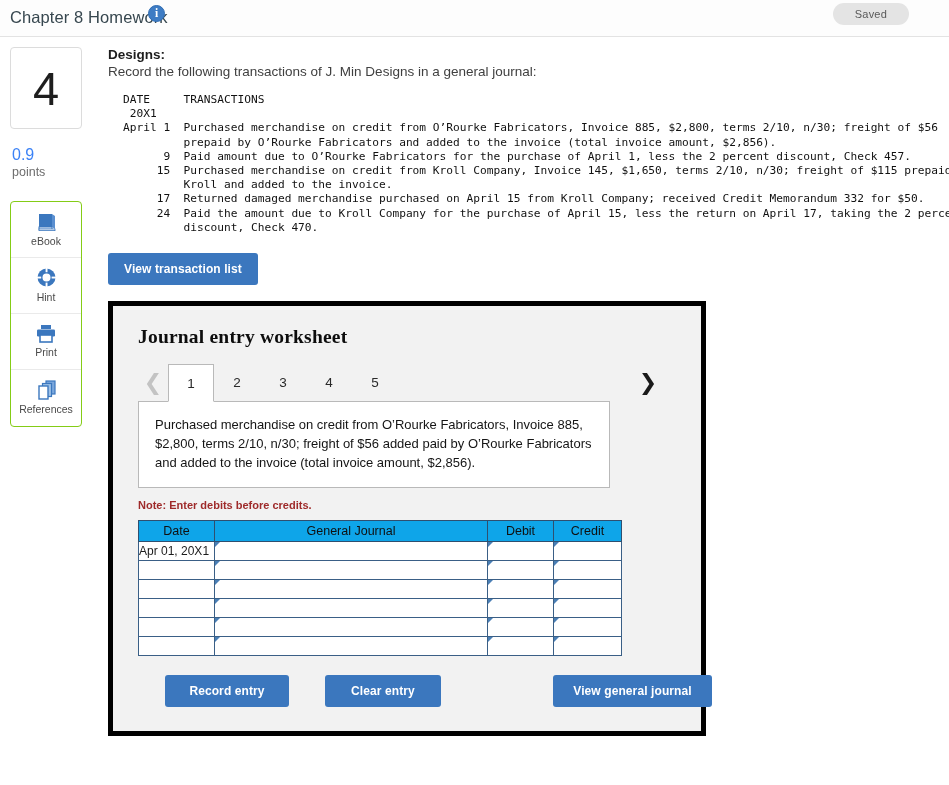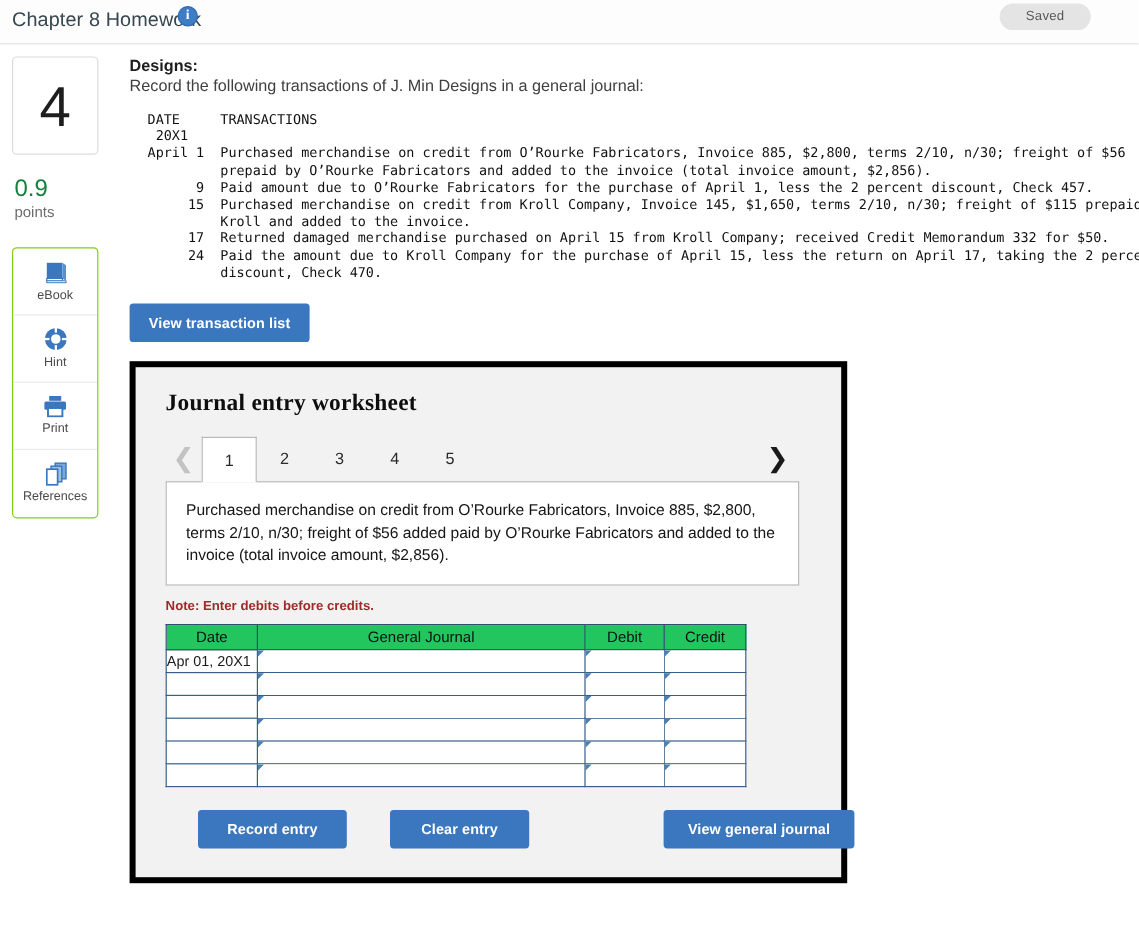--- a/index.html
+++ b/index.html
@@ -64,21 +64,21 @@
     display: flex; align-items: center; justify-content: center;
     font-size: 47px;
     color: #1e1e1e;
     font-family: "Liberation Sans", sans-serif;
   }
   .points-wrap {
     margin-top: 16px;
     padding-left: 2px;
     line-height: 1.25;
   }
-  .points-val { font-size: 20px; color: #15803d; }
+  .points-val { font-size: 16px; color: #3b82f6; }
   .points-lbl { font-size: 12.5px; color: #6d6d6d; }
 
   .tools {
     margin-top: 20px;
     width: 72px;
     border: 1px solid #84cc16;
     border-radius: 4px;
     background: #fff;
     overflow: hidden;
   }
@@ -182,39 +182,39 @@
 
   .desc-panel {
     background: #fff;
     border: 1px solid #b9b9b9;
     padding: 13px 16px 15px 16px;
     font-size: 13px;
     color: #151515;
     line-height: 19px;
     position: relative;
     z-index: 1;
-    width: 528px;
+    width: 472px;
   }
 
   .note {
     margin-top: 11px;
     font-size: 11px;
     font-weight: bold;
     color: #9e2a2a;
   }
 
   
   table.journal {
     margin-top: 9px;
     border-collapse: collapse;
     table-layout: fixed;
     background: #fff;
   }
   table.journal th {
-    background: #22c55e;
+    background: #0ea5e9;
     border: 1px solid #2f4f6f;
     font-size: 12.5px;
     font-weight: normal;
     color: #101010;
     height: 21px;
     text-align: center;
   }
   table.journal td {
     border: 1px solid #3a5f86;
     height: 19px;

